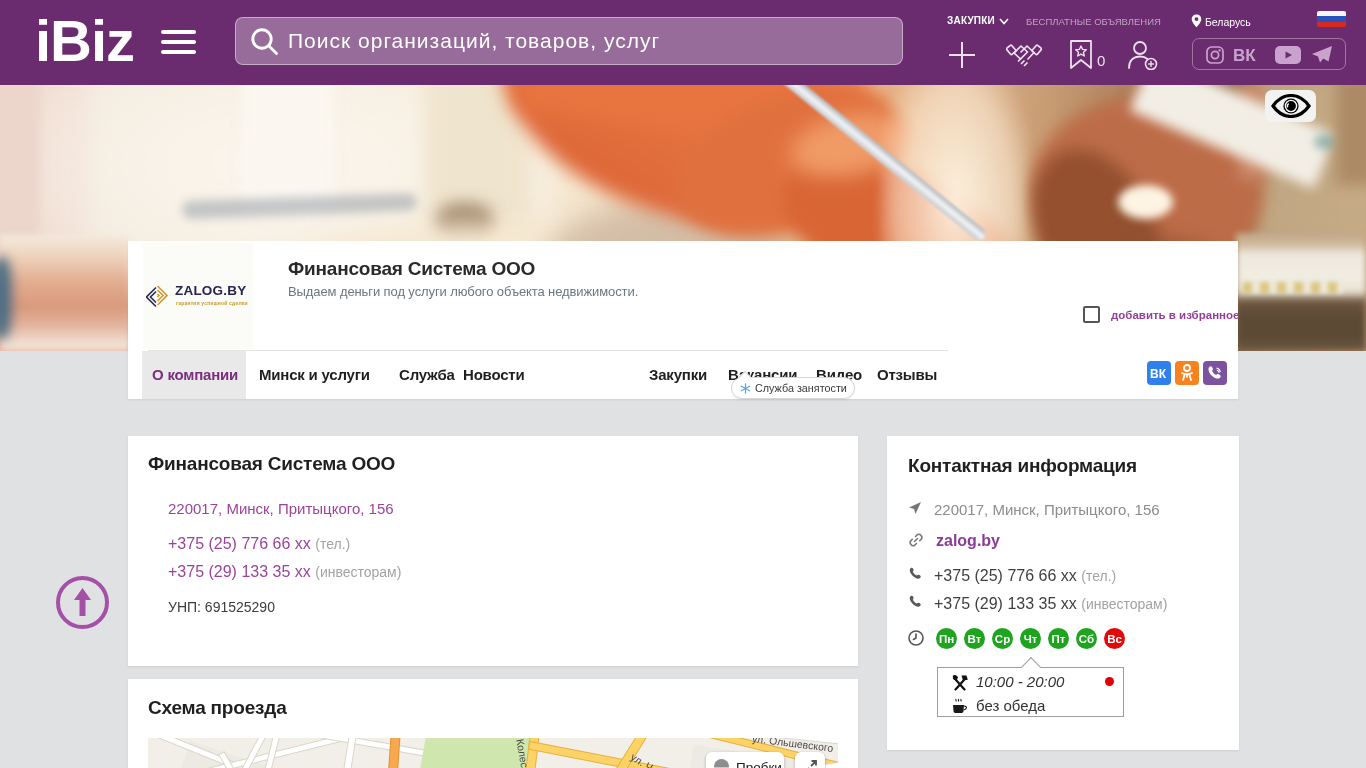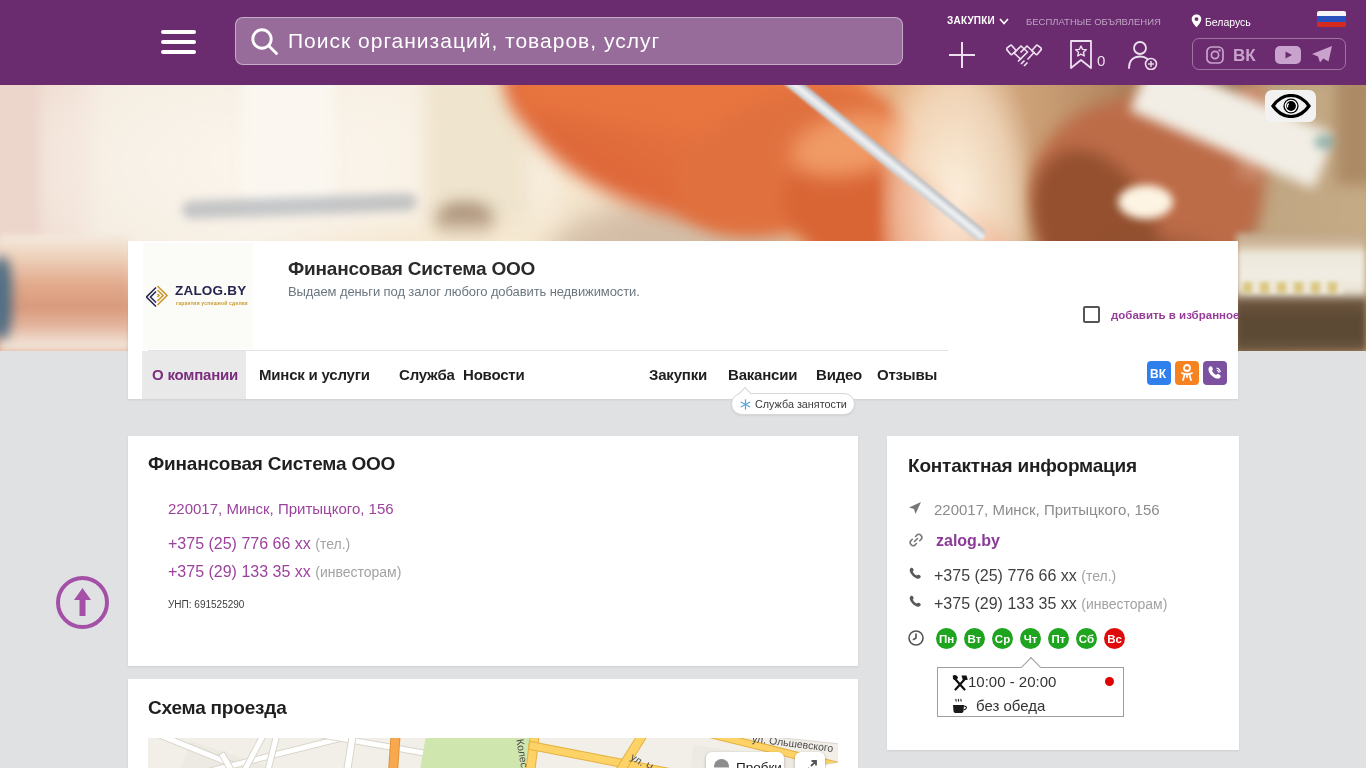--- a/index.html
+++ b/index.html
@@ -33,57 +33,58 @@
 .fav{position:absolute;left:955px;top:65px;width:150px;}
 .fav .cb{position:absolute;left:0;top:0;width:17px;height:17px;border:2px solid #555;border-radius:2px;background:#fff;}
 .fav .tx{position:absolute;left:28px;top:3px;font-size:11.5px;font-weight:bold;color:#953d99;white-space:nowrap;}
 .psep{position:absolute;left:20px;top:109px;width:800px;height:1px;background:#e3e3e3;}
 .ptabs{position:absolute;left:0;top:110px;height:48px;width:1110px;}
 .ptabs .bg{position:absolute;left:14px;top:0;width:104px;height:48px;background:#e9e9e9;}
 .ptabs a{position:absolute;top:0;line-height:48px;font-size:15px;font-weight:bold;color:#1f1f1f;white-space:nowrap;letter-spacing:-0.2px;}
 .ptabs a.act{color:#7b2e7e;}
 .psoc{position:absolute;left:1015px;top:120px;display:flex;}
 .psoc .s{width:24px;height:24px;border-radius:4px;margin-left:4px;display:flex;align-items:center;justify-content:center;}
-.tooltip{position:absolute;left:603px;top:152px;height:22px;background:#fff;border:1px solid #d7d7d7;border-radius:11px;font-size:10.8px;color:#3a3a3a;line-height:21px;padding:0 7px 0 23px;white-space:nowrap;box-shadow:0 1px 2px rgba(0,0,0,0.07);}
+.tooltip{position:absolute;left:603px;top:136px;height:22px;background:#fff;border:1px solid #d7d7d7;border-radius:11px;font-size:10.8px;color:#3a3a3a;line-height:21px;padding:0 7px 0 23px;white-space:nowrap;box-shadow:0 1px 2px rgba(0,0,0,0.07);}
 .tooltip:before{content:"";position:absolute;left:8px;top:-5px;width:9px;height:9px;background:#fff;border-left:1px solid #d7d7d7;border-top:1px solid #d7d7d7;transform:rotate(45deg);}
 .tooltip svg{position:absolute;left:8px;top:5px;}
 
 .card{position:absolute;background:#fff;box-shadow:0 1px 2px rgba(0,0,0,0.08);}
 .c1{left:128px;top:436px;width:730px;height:230px;}
 .c2{left:128px;top:679px;width:730px;height:200px;}
 .c3{left:887px;top:436px;width:352px;height:314px;}
 h2{font-size:19px;font-weight:bold;color:#1f1f1f;letter-spacing:-0.2px;}
 .c1 h2{position:absolute;left:20px;top:17px;}
 .c1 .adr{position:absolute;left:40px;top:64px;font-size:15px;color:#9c429c;}
 .c1 .ph1{position:absolute;left:40px;top:99px;font-size:16px;color:#9c429c;}
 .c1 .ph2{position:absolute;left:40px;top:127px;font-size:16px;color:#9c429c;}
 .c1 .gr{font-size:14px;color:#a3a3a3;}
-.c1 .unp{position:absolute;left:40px;top:163px;font-size:10px;color:#3d3d3d;}
+.c1 .unp{position:absolute;left:40px;top:163px;font-size:14px;color:#3d3d3d;}
 .c2 h2{position:absolute;left:20px;top:18px;}
 .map{position:absolute;left:20px;top:59px;width:690px;height:120px;background:#f2efe8;overflow:hidden;}
 .c3 h2{position:absolute;left:21px;top:19px;}
 .row{position:absolute;left:21px;font-size:15px;color:#8c8c8c;}
 .row svg{position:absolute;left:0;top:0;}
 .rtx{position:absolute;left:26px;top:0;white-space:nowrap;}
 .dark{color:#3f3f3f;font-size:16px;}
 .gr2{color:#a3a3a3;font-size:14px;}
 .days{position:absolute;left:936px;top:628px;display:flex;}
 .day{width:21px;height:21px;border-radius:50%;background:#1fa41f;color:#fff;font-size:11.5px;font-weight:bold;display:flex;align-items:center;justify-content:center;margin-right:7px;}
 .day.red{background:#df0b0b;}
 .tbox{position:absolute;left:937px;top:667px;width:187px;height:50px;background:#fff;border:1px solid #9e9e9e;z-index:5;}
 .tbox .notch{position:absolute;left:86px;top:-8px;width:14px;height:14px;background:#fff;border-left:1px solid #9e9e9e;border-top:1px solid #9e9e9e;transform:rotate(45deg);}
-.tbox .t1{position:absolute;left:30px;top:5px;font-size:15px;color:#333;}
+.tbox .t1{position:absolute;left:38px;top:5px;font-size:15px;color:#333;font-style:italic;}
 .tbox .t2{position:absolute;left:38px;top:29px;font-size:15px;color:#333;}
 .tbox .dot{position:absolute;left:167px;top:9px;width:9px;height:9px;border-radius:50%;background:#e00000;}
 .upbtn{position:absolute;left:56px;top:576px;width:53px;height:53px;border:4px solid #a550a7;border-radius:50%;background:rgba(224,225,227,0.2);}
 </style>
 </head>
 <body>
 
 <div class="hdr">
+  <div class="logo">iBiz</div>
   <div class="burger">
       <span></span>
       <span></span>
       <span></span>
     </div>
   <div class="search">
     <svg width="29" height="29" viewBox="0 0 29 29">
         <circle cx="12" cy="12" r="9.2" fill="none" stroke="#fff" stroke-width="2.9"></circle>
         <line x1="19" y1="19" x2="26.5" y2="26.5" stroke="#fff" stroke-width="2.9" stroke-linecap="round"></line>
       </svg>
@@ -202,21 +203,21 @@
         <g fill="none" stroke="#2a2a55" stroke-width="1.6">
             <path d="M11.5 2 L2 11.5 L11.5 21" transform="translate(-1.5,1.5)"></path>
             <path d="M11.5 6 L6 11.5 L11.5 17" transform="translate(-1.5,1.5)"></path>
           </g>
       </svg>
       <div style="position:absolute;left:29px;top:7px;font-size:13.5px;font-weight:bold;color:#252550;letter-spacing:.2px;">ZALOG.BY</div>
       <div style="position:absolute;left:30px;top:24px;font-size:5px;font-weight:bold;color:#c9992e;letter-spacing:.2px;white-space:nowrap;">гарантия успешной сделки</div>
     </div>
   </div>
   <div class="pname">Финансовая Система ООО</div>
-  <div class="psub">Выдаем деньги под залог любого добавить недвижимости.</div>
+  <div class="psub">Выдаем деньги под услуги любого объекта недвижимости.</div>
   <div class="fav">
       <span class="cb"></span>
       <span class="tx">добавить в избранное</span>
     </div>
   <div class="psep"></div>
   <div class="ptabs">
     <div class="bg"></div>
     <a class="act" style="left:24px">О компании</a>
       <a style="left:131px">Минск и услуги</a>
       <a style="left:271px">Служба</a>

